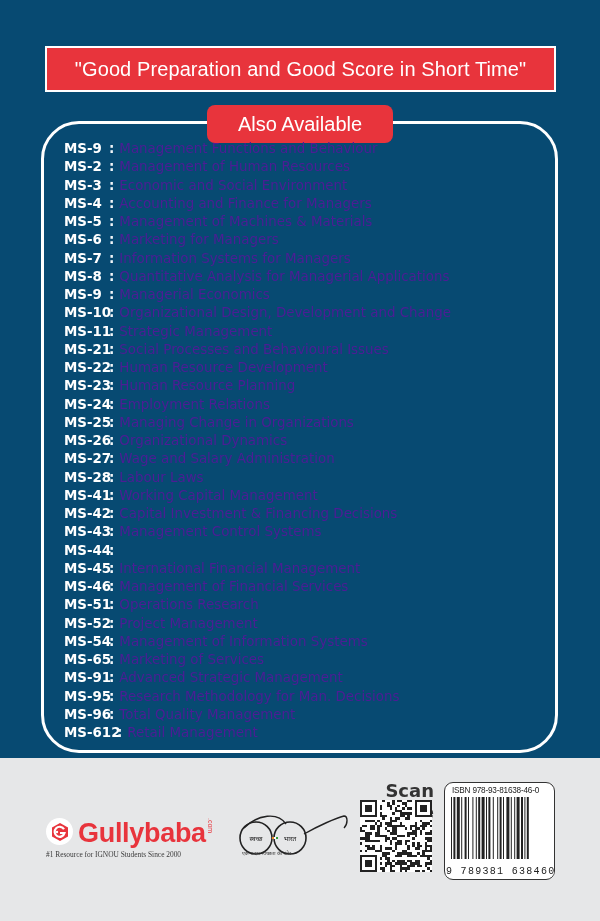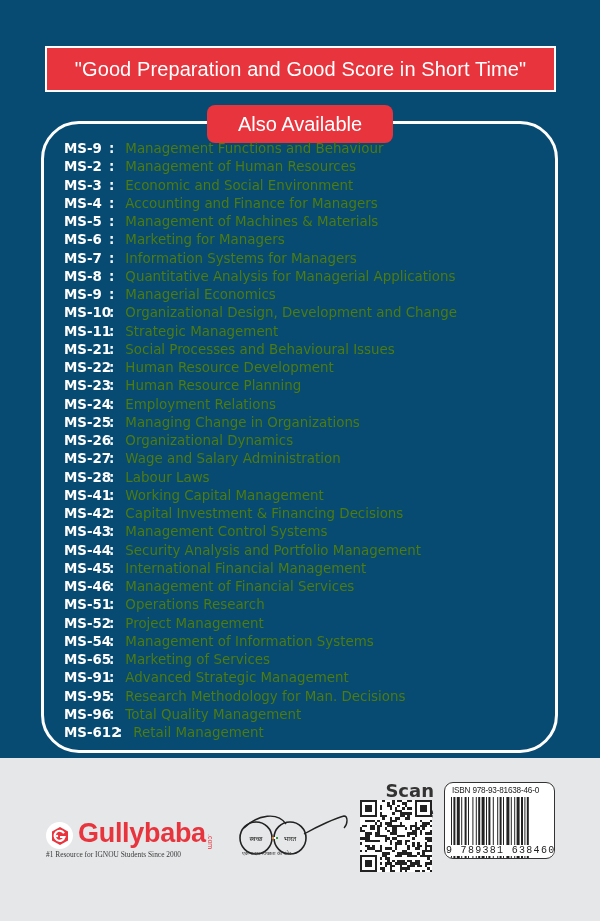--- a/index.html
+++ b/index.html
@@ -55,30 +55,30 @@
       display: flex;
     }
     .course .code {
       display: inline-block;
       width: 45px;
       font-weight: bold;
       color: #ffffff;
     }
     .course .code.wide { width: 53px; }
     .course .sep { font-weight: bold; margin-right: 5px; }
-    .course .title { color: #4d7c0f; margin-left: 6px; }
+    .course .title { color: #4c1d95; }
 
     .footer {
       position: absolute; left: 0; top: 758px;
       width: 600px; height: 163px;
       background: #e6e7e8;
     }
     .brand {
       position: absolute; left: 46px; top: 818px;
-      display: flex; align-items: flex-end;
+      display: flex; align-items: flex-start;
     }
     .brand-g {
       width: 27px; height: 27px; border-radius: 50%;
       background: #ffffff;
       display: flex; align-items: center; justify-content: center;
     }
     .brand-name {
       margin-left: 5px;
       font-family: "Liberation Sans", sans-serif;
       font-weight: bold;
@@ -117,21 +117,21 @@
       color: #333333;
       text-align: right;
     }
     .qr {
       position: absolute; left: 360px; top: 800px;
       width: 72px; height: 72px;
       background: #ffffff;
     }
     .isbn-box {
       position: absolute; left: 444px; top: 782px;
-      width: 111px; height: 77px;
+      width: 111px; height: 98px;
       border: 1.5px solid #333;
       border-radius: 9px;
       background: #ffffff;
       overflow: hidden;
     }
     .isbn-text {
       position: absolute; left: 7px; top: 3px;
       font-family: "Liberation Sans", sans-serif;
       font-size: 8.2px;
       color: #222;
@@ -269,21 +269,20 @@
       <span class="title">Capital Investment &amp; Financing Decisions</span>
     </li>
     <li class="course">
       <span class="code">MS-43</span>
       <span class="sep">:</span>
       <span class="title">Management Control Systems</span>
     </li>
     <li class="course">
       <span class="code">MS-44</span>
       <span class="sep">:</span>
-      <span class="title">Security Analysis and Portfolio Management</span>
     </li>
     <li class="course">
       <span class="code">MS-45</span>
       <span class="sep">:</span>
       <span class="title">International Financial Management</span>
     </li>
     <li class="course">
       <span class="code">MS-46</span>
       <span class="sep">:</span>
       <span class="title">Management of Financial Services</span>

